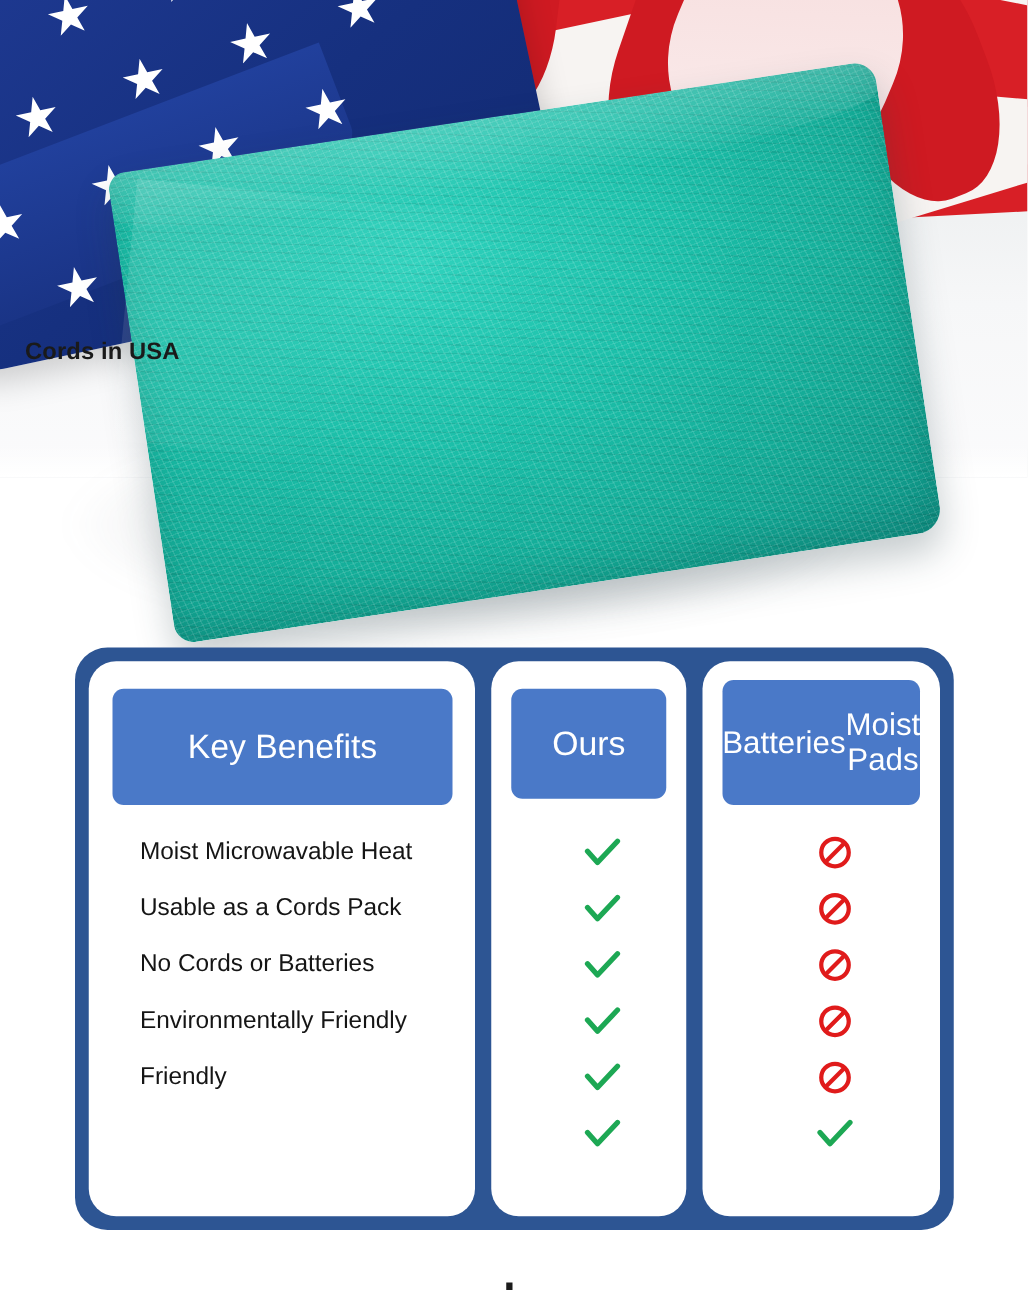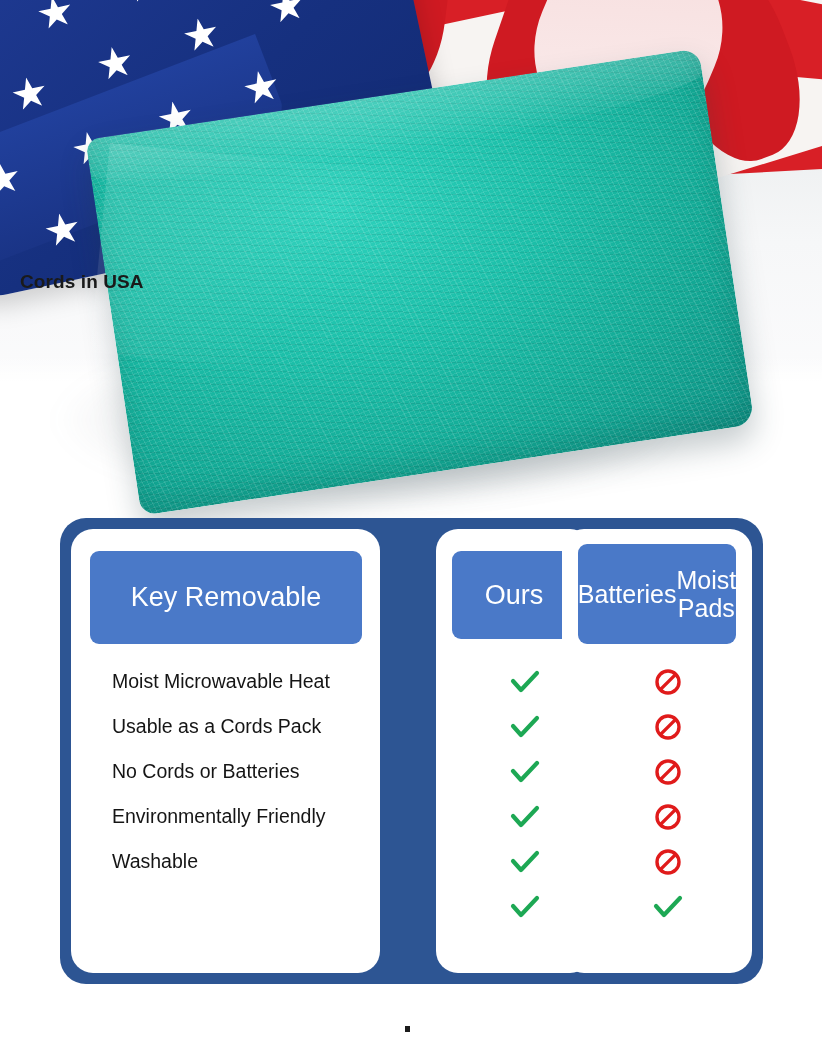--- a/index.html
+++ b/index.html
@@ -105,21 +105,21 @@
   .table-frame{
     position:absolute; left:60px; top:518px; width:703px; height:466px;
     background:#2d5593;
     border-radius:26px;
   }
   .col{
     position:absolute; top:11px; background:#ffffff;
     border-radius:22px;
   }
   .col-benefits{ left:11px;  width:309px; height:444px; }
-  .col-ours{     left:333px; width:156px; height:444px;margin-left:43px; }
+  .col-ours{     left:333px; width:156px; height:444px; }
   .col-electric{ left:502px; width:190px; height:444px; }
 
   .pill{
     position:absolute; background:#4a79c8; border-radius:9px;
     color:#ffffff; display:flex; align-items:center; justify-content:center;
     text-align:center; line-height:1.12; font-weight:400;
   }
   .pill-benefits{ left:19px;  top:22px; width:272px; height:93px; font-size:27px; }
   .pill-ours{     left:16px;  top:22px; width:124px; height:88px; font-size:27px; }
   .pill-electric{ left:16px;  top:15px; width:158px; height:100px; font-size:25px; }
@@ -188,36 +188,36 @@
   <div class="pad">
     <div class="pad-lip"></div>
     <div class="pad-foldline"></div>
   </div>
 
   <div class="made-in-usa">Cords in USA</div>
 
   <div class="table-frame">
 
     <div class="col col-benefits">
-      <div class="pill pill-benefits">Key Removable</div>
+      <div class="pill pill-benefits">Key Benefits</div>
       <div class="rows">
         <div class="row">
           <span class="benefit-label">Moist Microwavable Heat</span>
         </div>
         <div class="row">
           <span class="benefit-label">Usable as a Cords Pack</span>
         </div>
         <div class="row">
           <span class="benefit-label">No Cords or Batteries</span>
         </div>
         <div class="row">
           <span class="benefit-label">Environmentally Friendly</span>
         </div>
         <div class="row">
-          <span class="benefit-label">Washable</span>
+          <span class="benefit-label">Friendly</span>
         </div>
       </div>
     </div>
 
     <div class="col col-ours">
       <div class="pill pill-ours">Ours</div>
       <div class="rows">
         <div class="row">
           <span class="cell-icon">
             <svg class="check" width="30" height="26" viewBox="0 0 30 26" aria-hidden="true">

